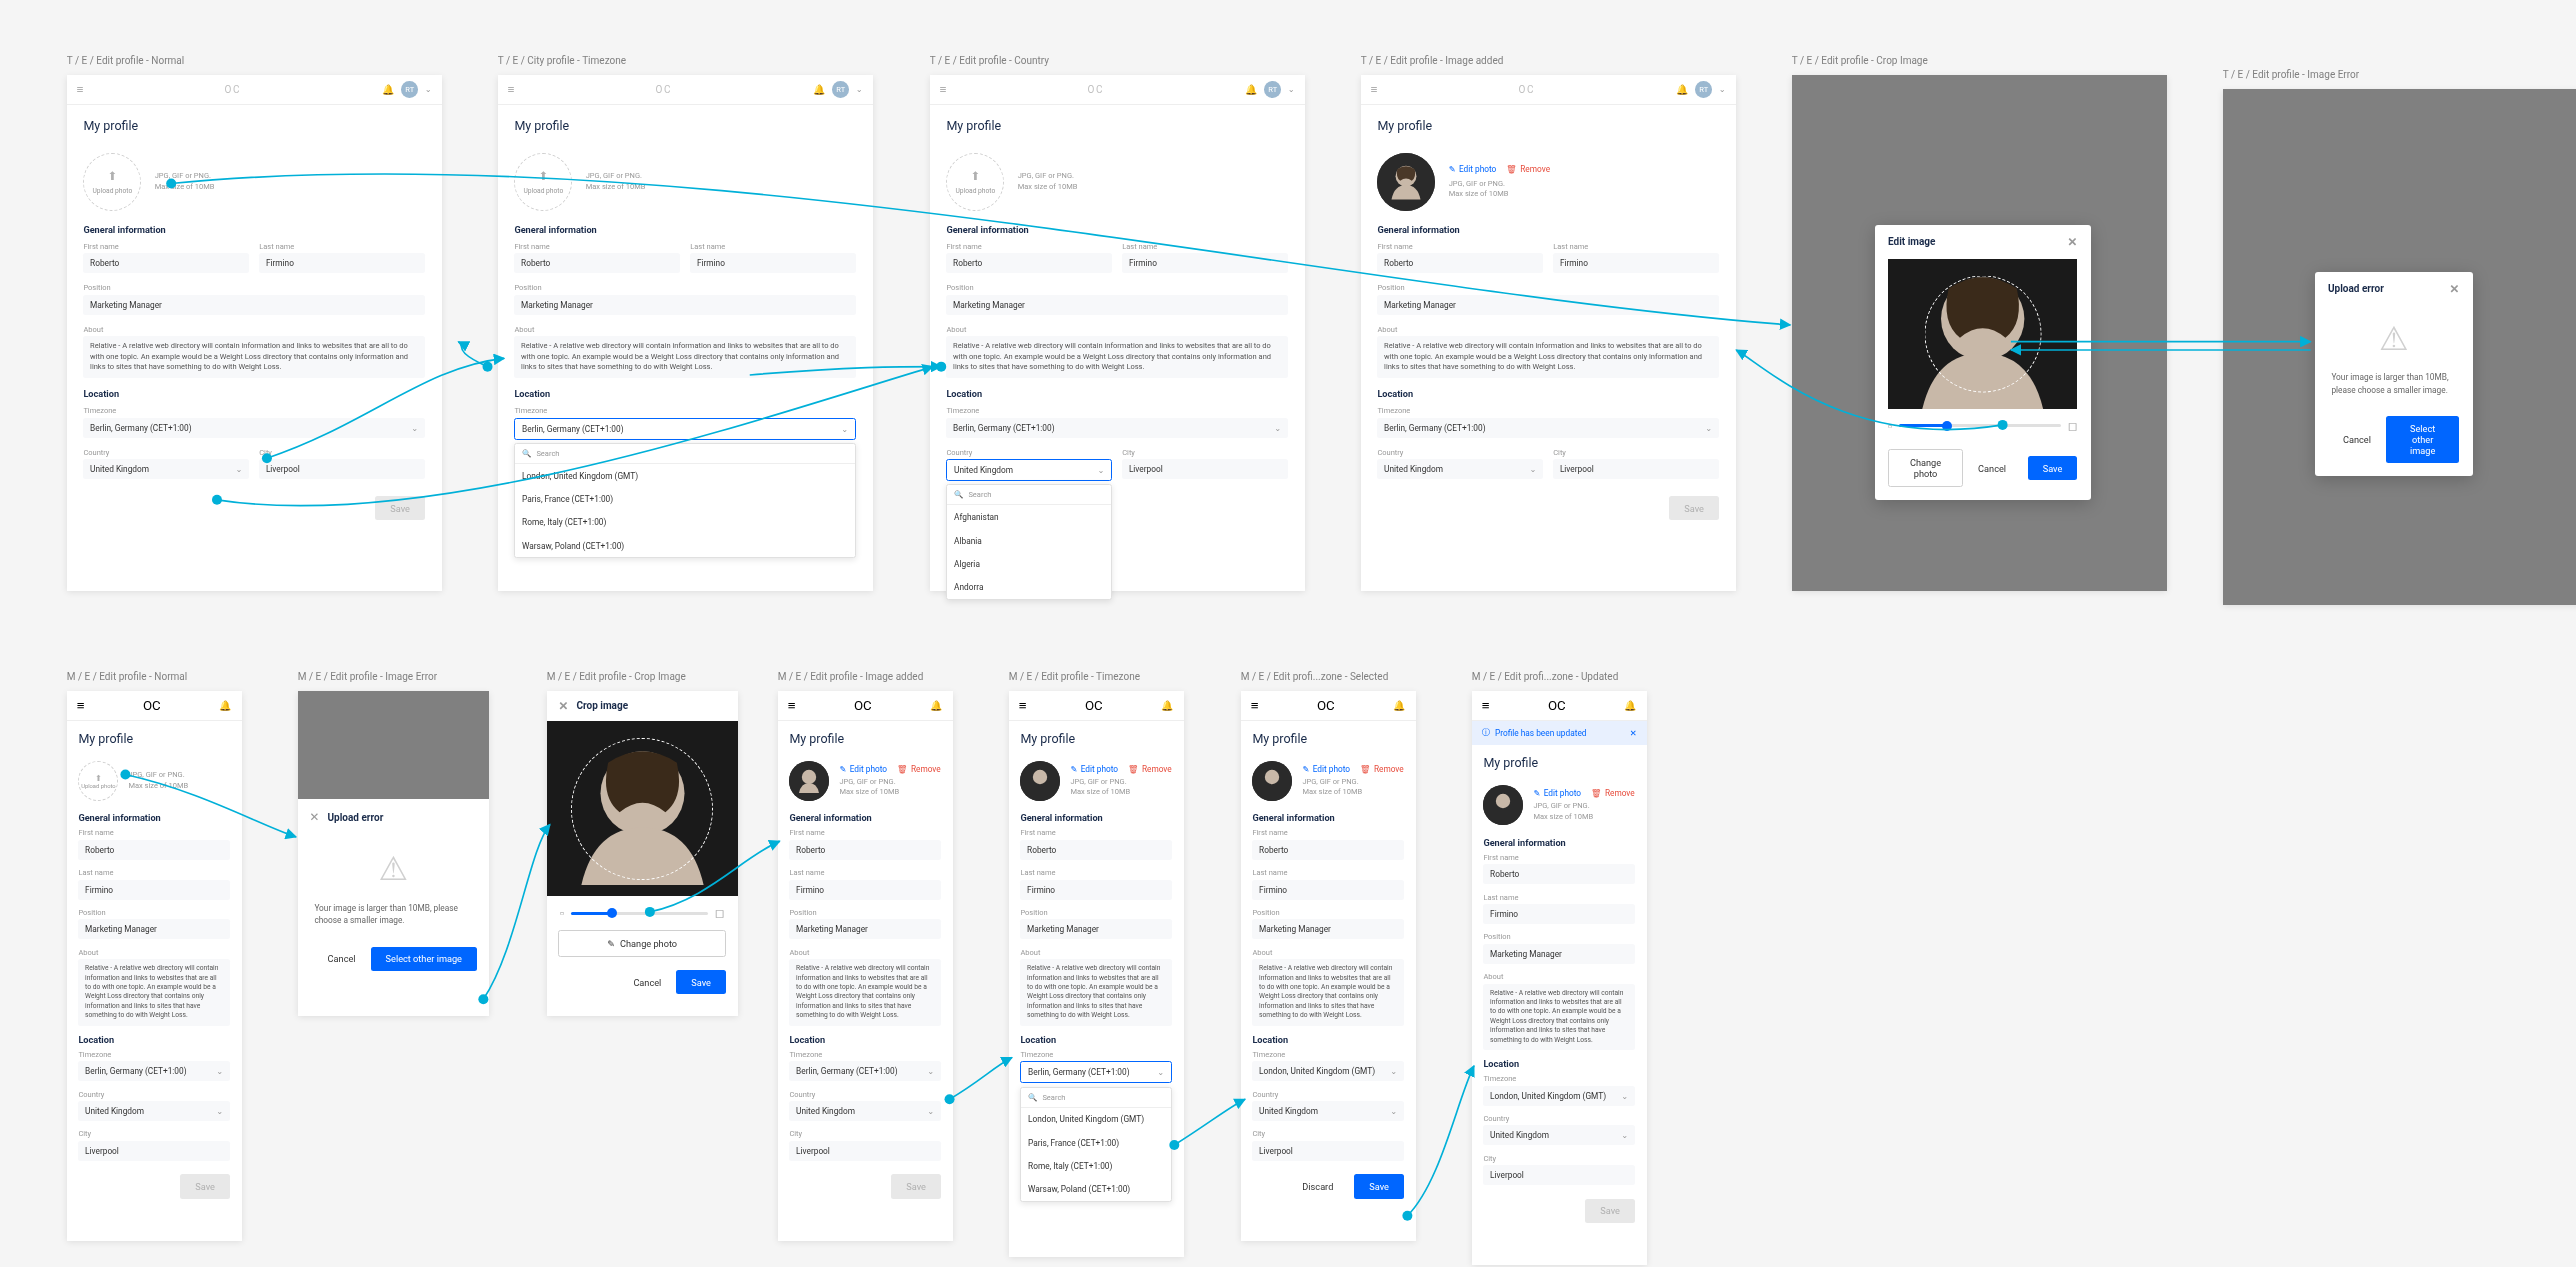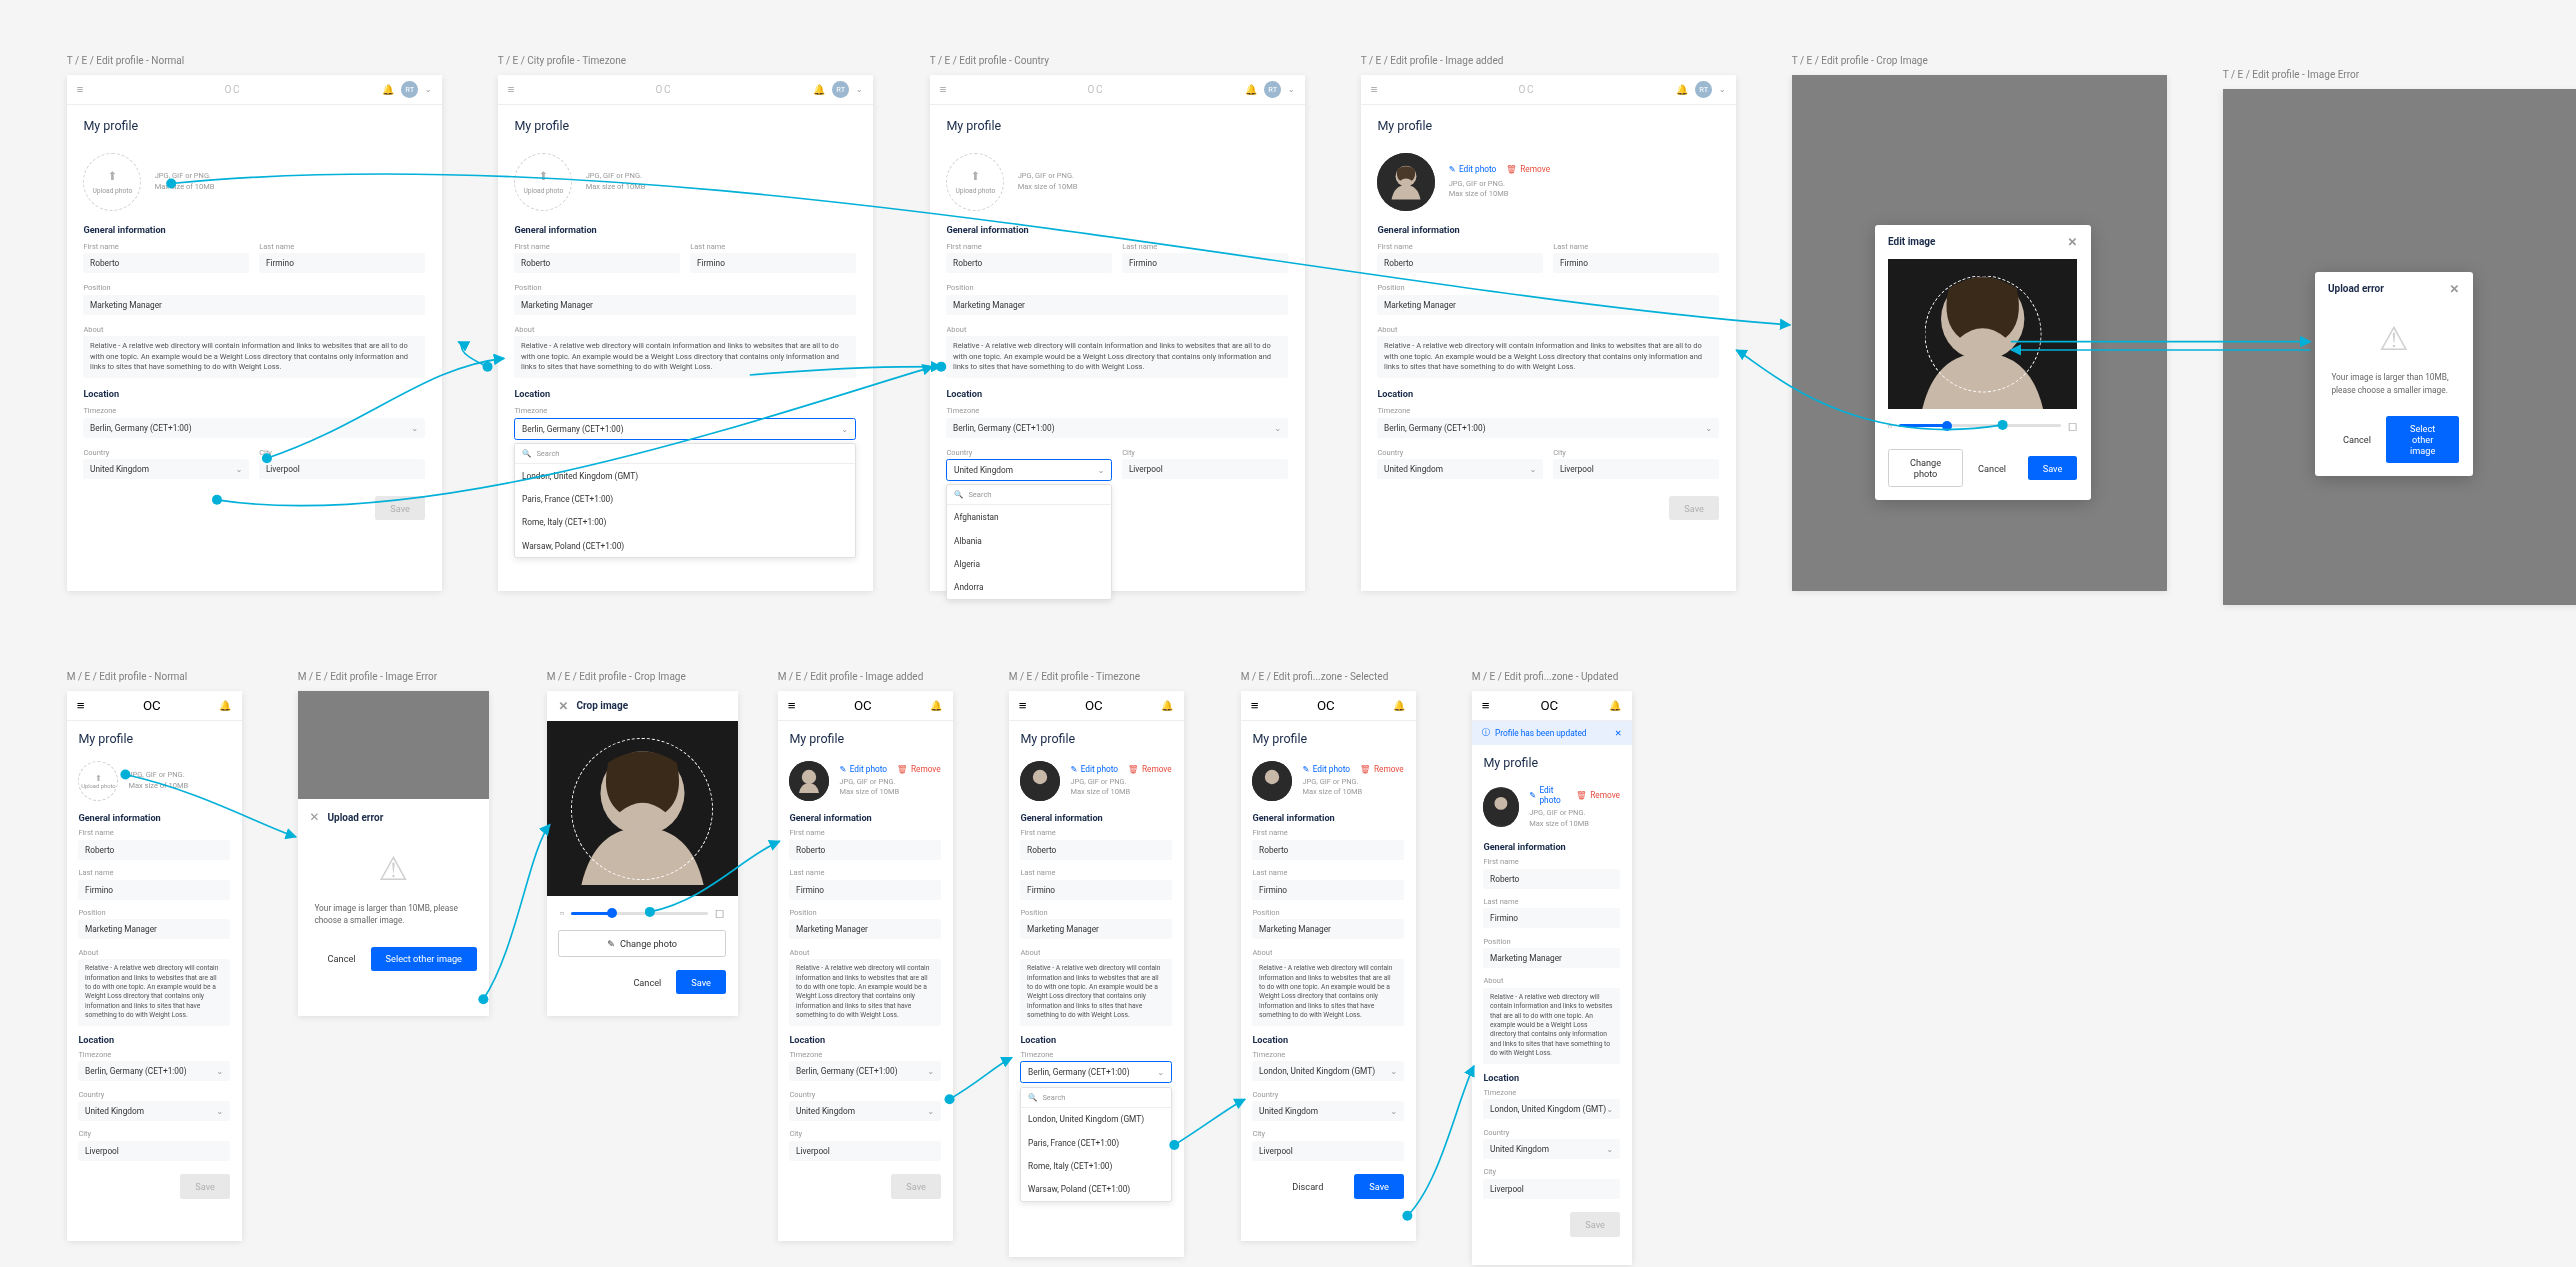--- a/index.html
+++ b/index.html
@@ -33,21 +33,21 @@
 .avatar-lg{width:58px;height:58px;border-radius:50%;background:#333;overflow:hidden;display:flex;align-items:center;justify-content:center}
 .avatar-svg{width:100%;height:100%}
 .photo-actions{display:flex;gap:10px;align-items:center;margin-bottom:5px}
 .link-blue{color:#0066ff;font-size:8.3px;display:flex;align-items:center;gap:3.3px}
 .link-red{color:#e74c3c;font-size:8.3px;display:flex;align-items:center;gap:3.3px}
 .btn{border:none;border-radius:2.5px;padding:6.7px 15px;font-size:9.2px;cursor:pointer}
 .btn-primary{background:#0066ff;color:#fff}
 .btn-disabled{background:#e8e8e8;color:#b0b0b0}
 .btn-ghost{background:transparent;color:#333}
 .save-row{display:flex;justify-content:flex-end;padding:6.7px 16.7px 13.3px;gap:10px}
-.discard-row{display:flex;justify-content:flex-end;padding:6.7px 16.7px 13.3px;gap:16px;align-items:center}
+.discard-row{display:flex;justify-content:flex-end;padding:6.7px 16.7px 13.3px;gap:6px;align-items:center}
 .dropdown{background:#fff;border:0.8px solid #e0e0e0;border-radius:2.5px;margin-top:3.3px;box-shadow:0 1.7px 6.7px rgba(0,0,0,0.1)}
 .dropdown-search{display:flex;align-items:center;gap:5px;padding:5px 6.7px;font-size:7.5px;color:#999;border-bottom:0.8px solid #eee}
 .dropdown-item{padding:6.7px;font-size:8.3px;color:#333}
 .modal{position:absolute;background:#fff;border-radius:3px;box-shadow:0 3.3px 16.7px rgba(0,0,0,0.2)}
 .modal-header{display:flex;justify-content:space-between;align-items:center;padding:10px 13.3px;font-size:10px;font-weight:700;color:#1a2b4a}
 .modal-close{font-size:11.7px;color:#999;cursor:pointer}
 .crop-img-wrap{padding:0 13.3px;position:relative}
 .crop-img{width:100%;height:150px;background:#222;position:relative;overflow:hidden}
 .crop-circle{position:absolute;border:1.7px dashed #fff;border-radius:50%;width:117px;height:117px;top:50%;left:50%;transform:translate(-50%,-50%)}
 .slider-row{display:flex;align-items:center;gap:6.7px;padding:10px 13.3px}
@@ -724,21 +724,21 @@
   <div class="m-section">
         <div class="m-label">City</div>
         <div class="m-field">Liverpool</div>
       </div>
   <div class="discard-row" style="padding:5px 11.7px 10px">
         <button class="btn btn-ghost">Discard</button>
         <button class="btn btn-primary">Save</button>
       </div>
 </div>
 
-<div class="artboard" style="left:1455px;top:674px;width:160px;height:574px">
+<div class="artboard" style="left:1455px;top:674px;width:175px;height:574px">
   <div class="artboard-label">M / E / Edit profi...zone - Updated</div>
   <div class="m-topbar">
         <span class="menu">≡</span>
         <span class="logo">OC</span>
         <span class="bell">🔔</span>
       </div>
   <div class="success-banner">
         <span style="display:flex;align-items:center;gap:5px">
           <span>ⓘ</span>
           <span>Profile has been updated</span>

